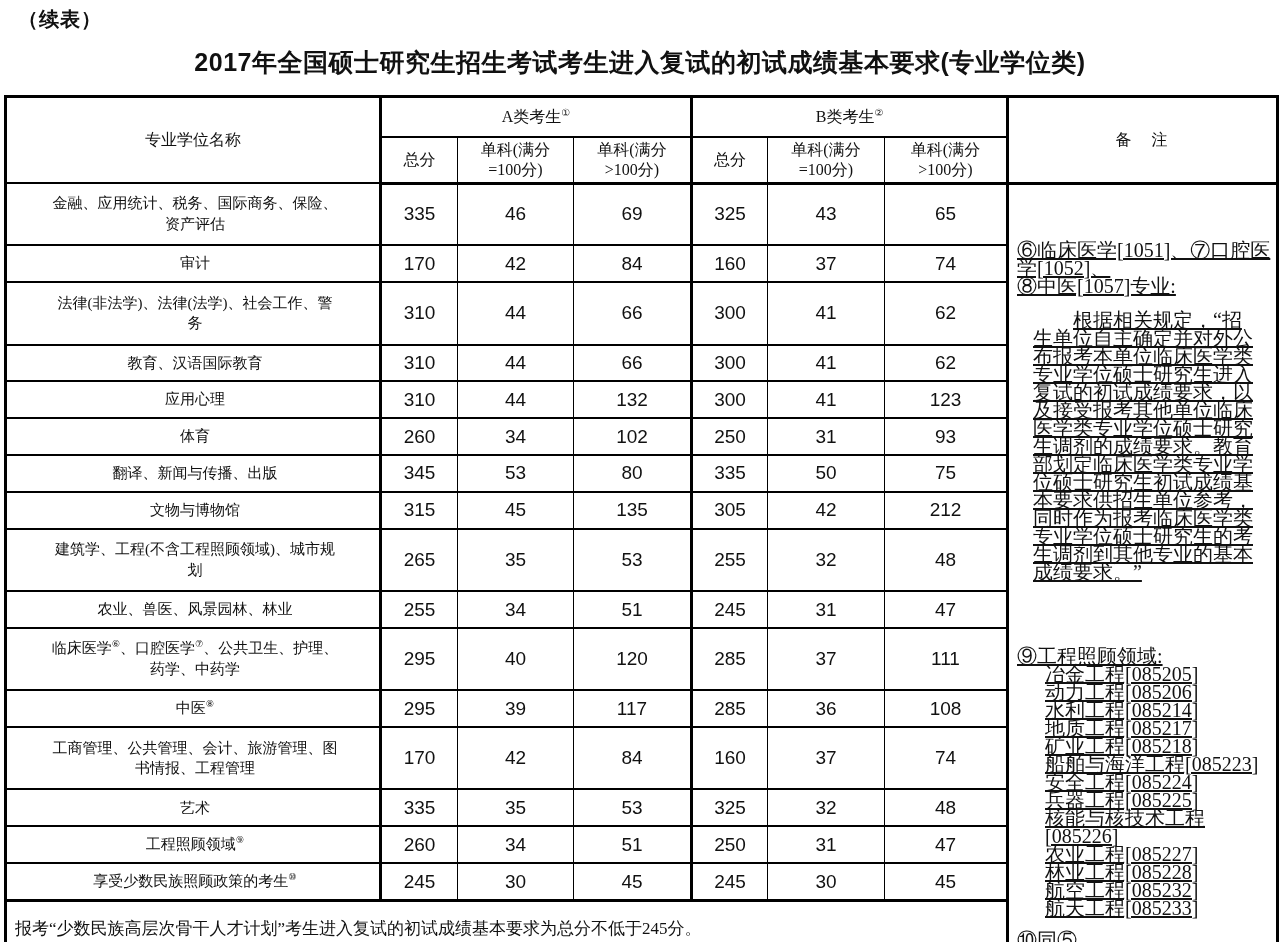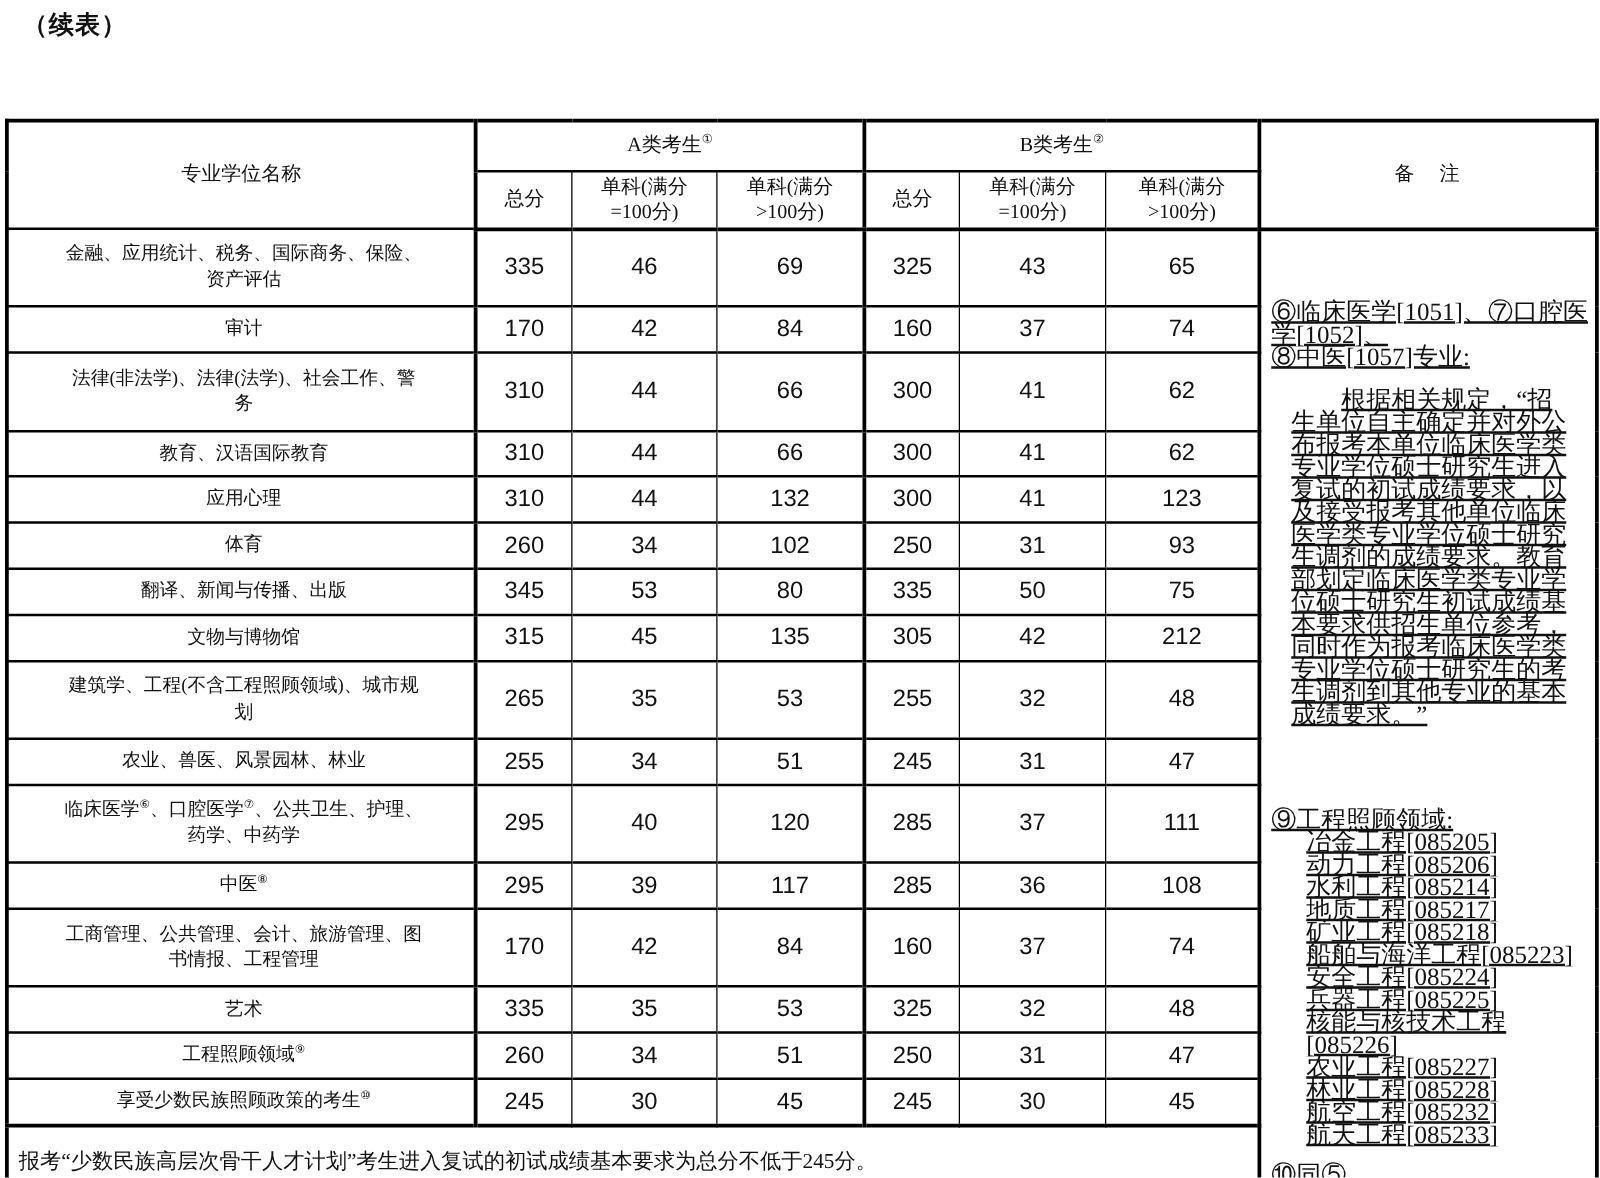--- a/index.html
+++ b/index.html
@@ -84,20 +84,21 @@
   .eng-list { list-style: none; margin: 0; padding: 0 0 0 28px; }
   .r-block3 { margin-top: 14px; }
 </style>
 </head>
 <body>
 
 <div class="page">
 
   <div class="continued-label">（续表）</div>
 
+  <div class="doc-title">2017年全国硕士研究生招生考试考生进入复试的初试成绩基本要求(专业学位类)</div>
 
   <table class="score-table">
     <colgroup>
       <col style="width:375px">
       <col style="width:77px">
       <col style="width:116px">
       <col style="width:118px">
       <col style="width:76px">
       <col style="width:117px">
       <col style="width:123px">

